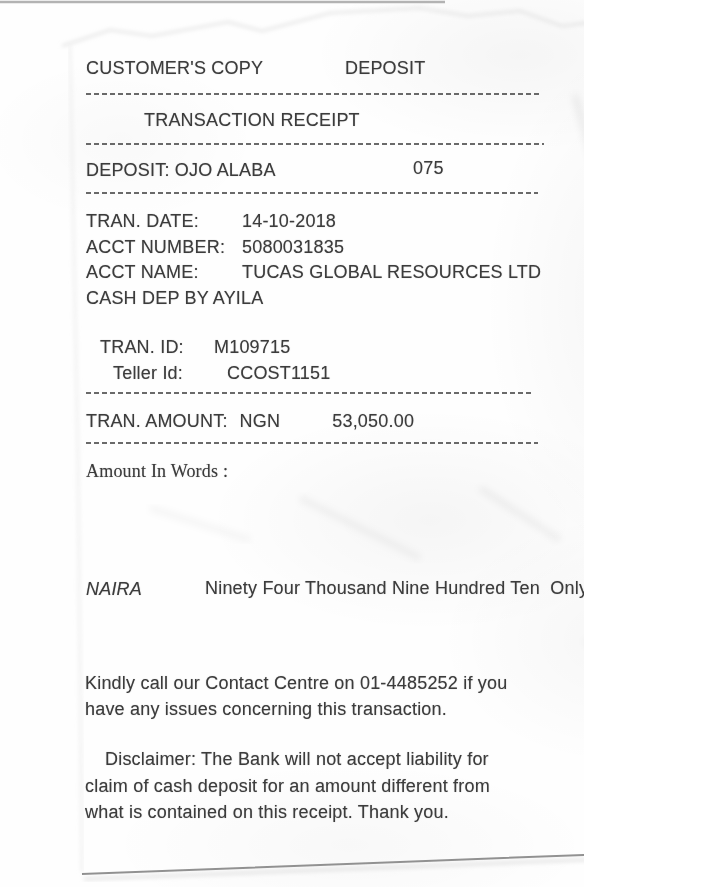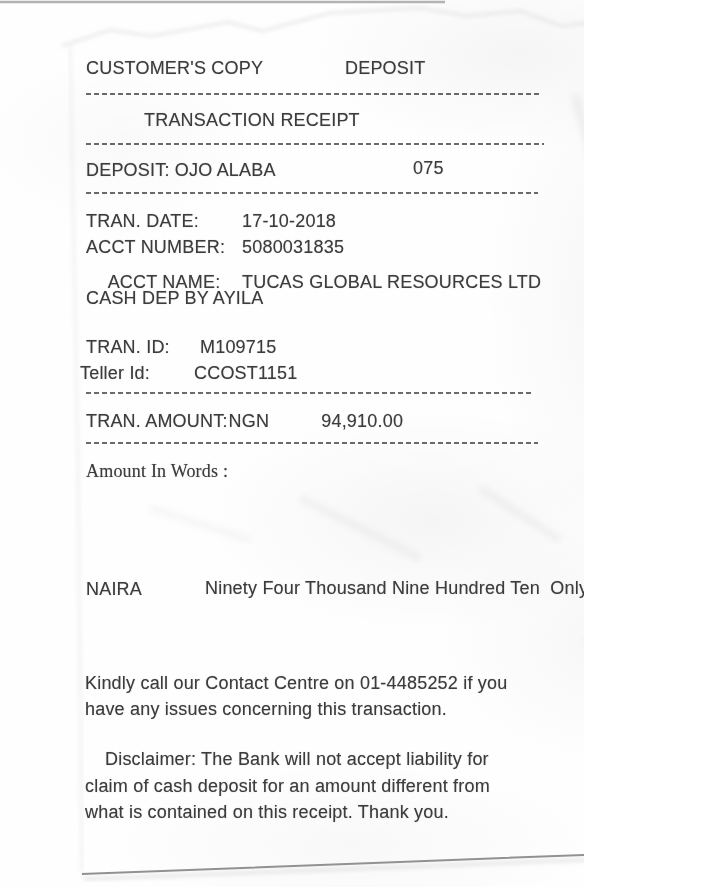--- a/index.html
+++ b/index.html
@@ -39,36 +39,36 @@
   .pos-deposit   { left:345px; top:58px; }
   .dash1         { left:86px;  top:93px;  width:455px; }
   .pos-title     { left:144px; top:110px; }
   .dash2         { left:86px;  top:143px; width:458px; }
   .pos-branch    { left:86px;  top:160px; }
   .pos-branchcode{ left:413px; top:158px; }
   .dash3         { left:86px;  top:192px; width:452px; }
 
   .pos-det0 { left:86px; top:211px; }
   .pos-det1 { left:86px; top:237px; }
-  .pos-det2 { left:86px; top:272px;text-align:center; }
+  .pos-det2 { left:86px; top:262px; }
   .pos-det3 { left:86px; top:288px; }
   .det .lbl { width:156px; }
 
   .pos-id0 { left:86px; top:337px; }
-  .pos-id1 { left:80px; top:363px;justify-content:center; }
-  .ids .lbl { width:114px; }
+  .pos-id1 { left:99px; top:363px;justify-content:center; }
+  .ids .lbl { width:114px;margin-left:14px; }
 
   .dash4 { left:86px; top:392px; width:448px; }
   .pos-amount { left:86px; top:411px; }
-  .pos-amount .cur { margin-left:1px; }
+  .pos-amount .cur { margin-left:12px; }
   .pos-amount .val { margin-left:52px; }
   .dash5 { left:86px; top:442px; width:452px; }
 
   .pos-wordslabel { left:86px; top:461px;font-family:Liberation Serif, serif; }
-  .pos-naira  { left:86px;  top:579px; }
+  .pos-naira  { left:86px;  top:579px;font-style:italic; }
   .pos-words  { left:205px; top:578px; }
 
   .pos-contact0 { left:85px; top:673px; }
   .pos-contact1 { left:85px; top:699px; }
 
   .pos-disc0 { left:85px; top:749px;margin-left:20px; }
   .pos-disc1 { left:85px; top:776px; }
   .pos-disc2 { left:85px; top:802px; }
   .pos-sign  { left:103px; top:826px; }
 </style>
@@ -113,21 +113,21 @@
   <div class="dash dash1"></div>
   <div class="txt pos-title">TRANSACTION RECEIPT</div>
   <div class="dash dash2"></div>
 
   <div class="txt pos-branch"><span>DEPOSIT:</span><span> </span><span>OJO ALABA</span></div>
   <div class="txt pos-branchcode">075</div>
   <div class="dash dash3"></div>
 
   <div class="txt row det pos-det0">
     <span class="lbl">TRAN. DATE:</span>
-    <span class="val">17-10-2018</span>
+    <span class="val">14-10-2018</span>
   </div>
   <div class="txt row det pos-det1">
     <span class="lbl">ACCT NUMBER:</span>
     <span class="val">5080031835</span>
   </div>
   <div class="txt row det pos-det2">
     <span class="lbl">ACCT NAME:</span>
     <span class="val">TUCAS GLOBAL RESOURCES LTD</span>
   </div>
   <div class="txt row det pos-det3">
@@ -141,21 +141,21 @@
   <div class="txt row ids pos-id1">
     <span class="lbl">Teller Id:</span>
     <span class="val">CCOST1151</span>
   </div>
 
   <div class="dash dash4"></div>
 
   <div class="txt row pos-amount">
     <span>TRAN. AMOUNT:</span>
     <span class="cur">NGN</span>
-    <span class="val">94,910.00</span>
+    <span class="val">53,050.00</span>
   </div>
 
   <div class="dash dash5"></div>
 
   <div class="txt pos-wordslabel">Amount In Words :</div>
   <div class="txt pos-naira">NAIRA</div>
   <div class="txt pos-words">Ninety Four Thousand Nine Hundred Ten  Only</div>
 
   <div class="txt pos-contact0">Kindly call our Contact Centre on 01-4485252 if you</div>
   <div class="txt pos-contact1">have any issues concerning this transaction.</div>

